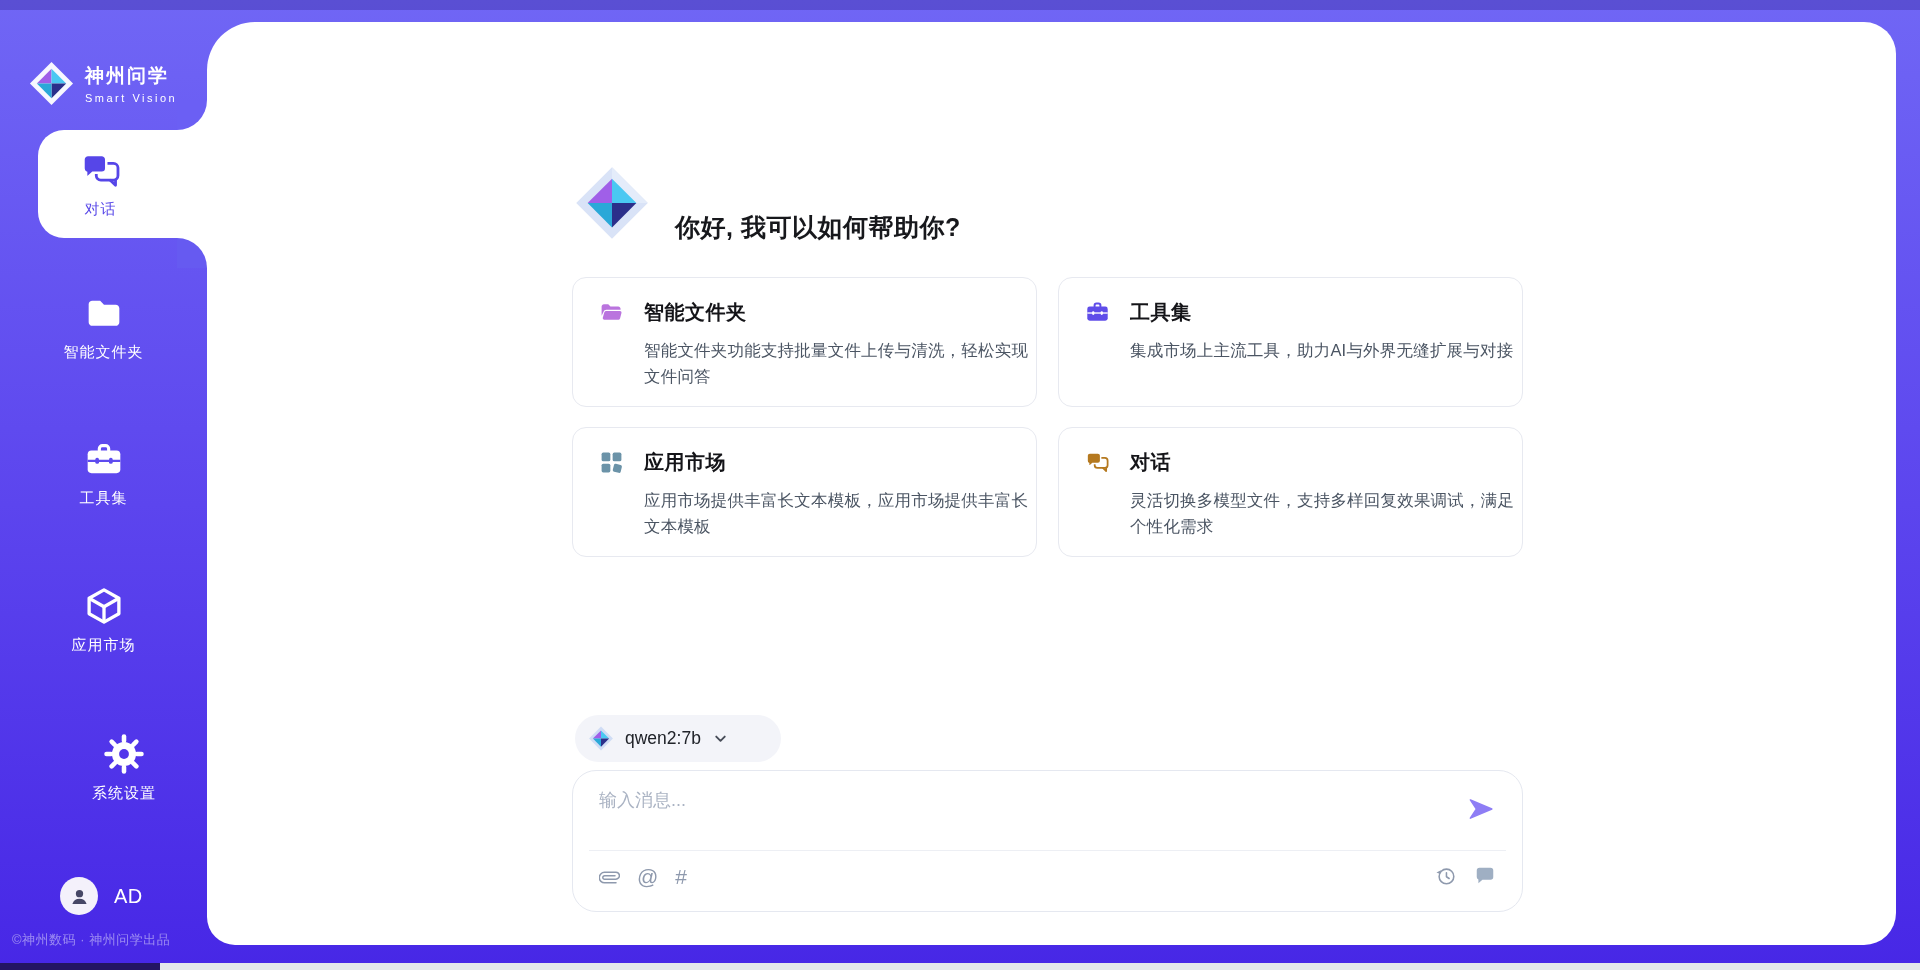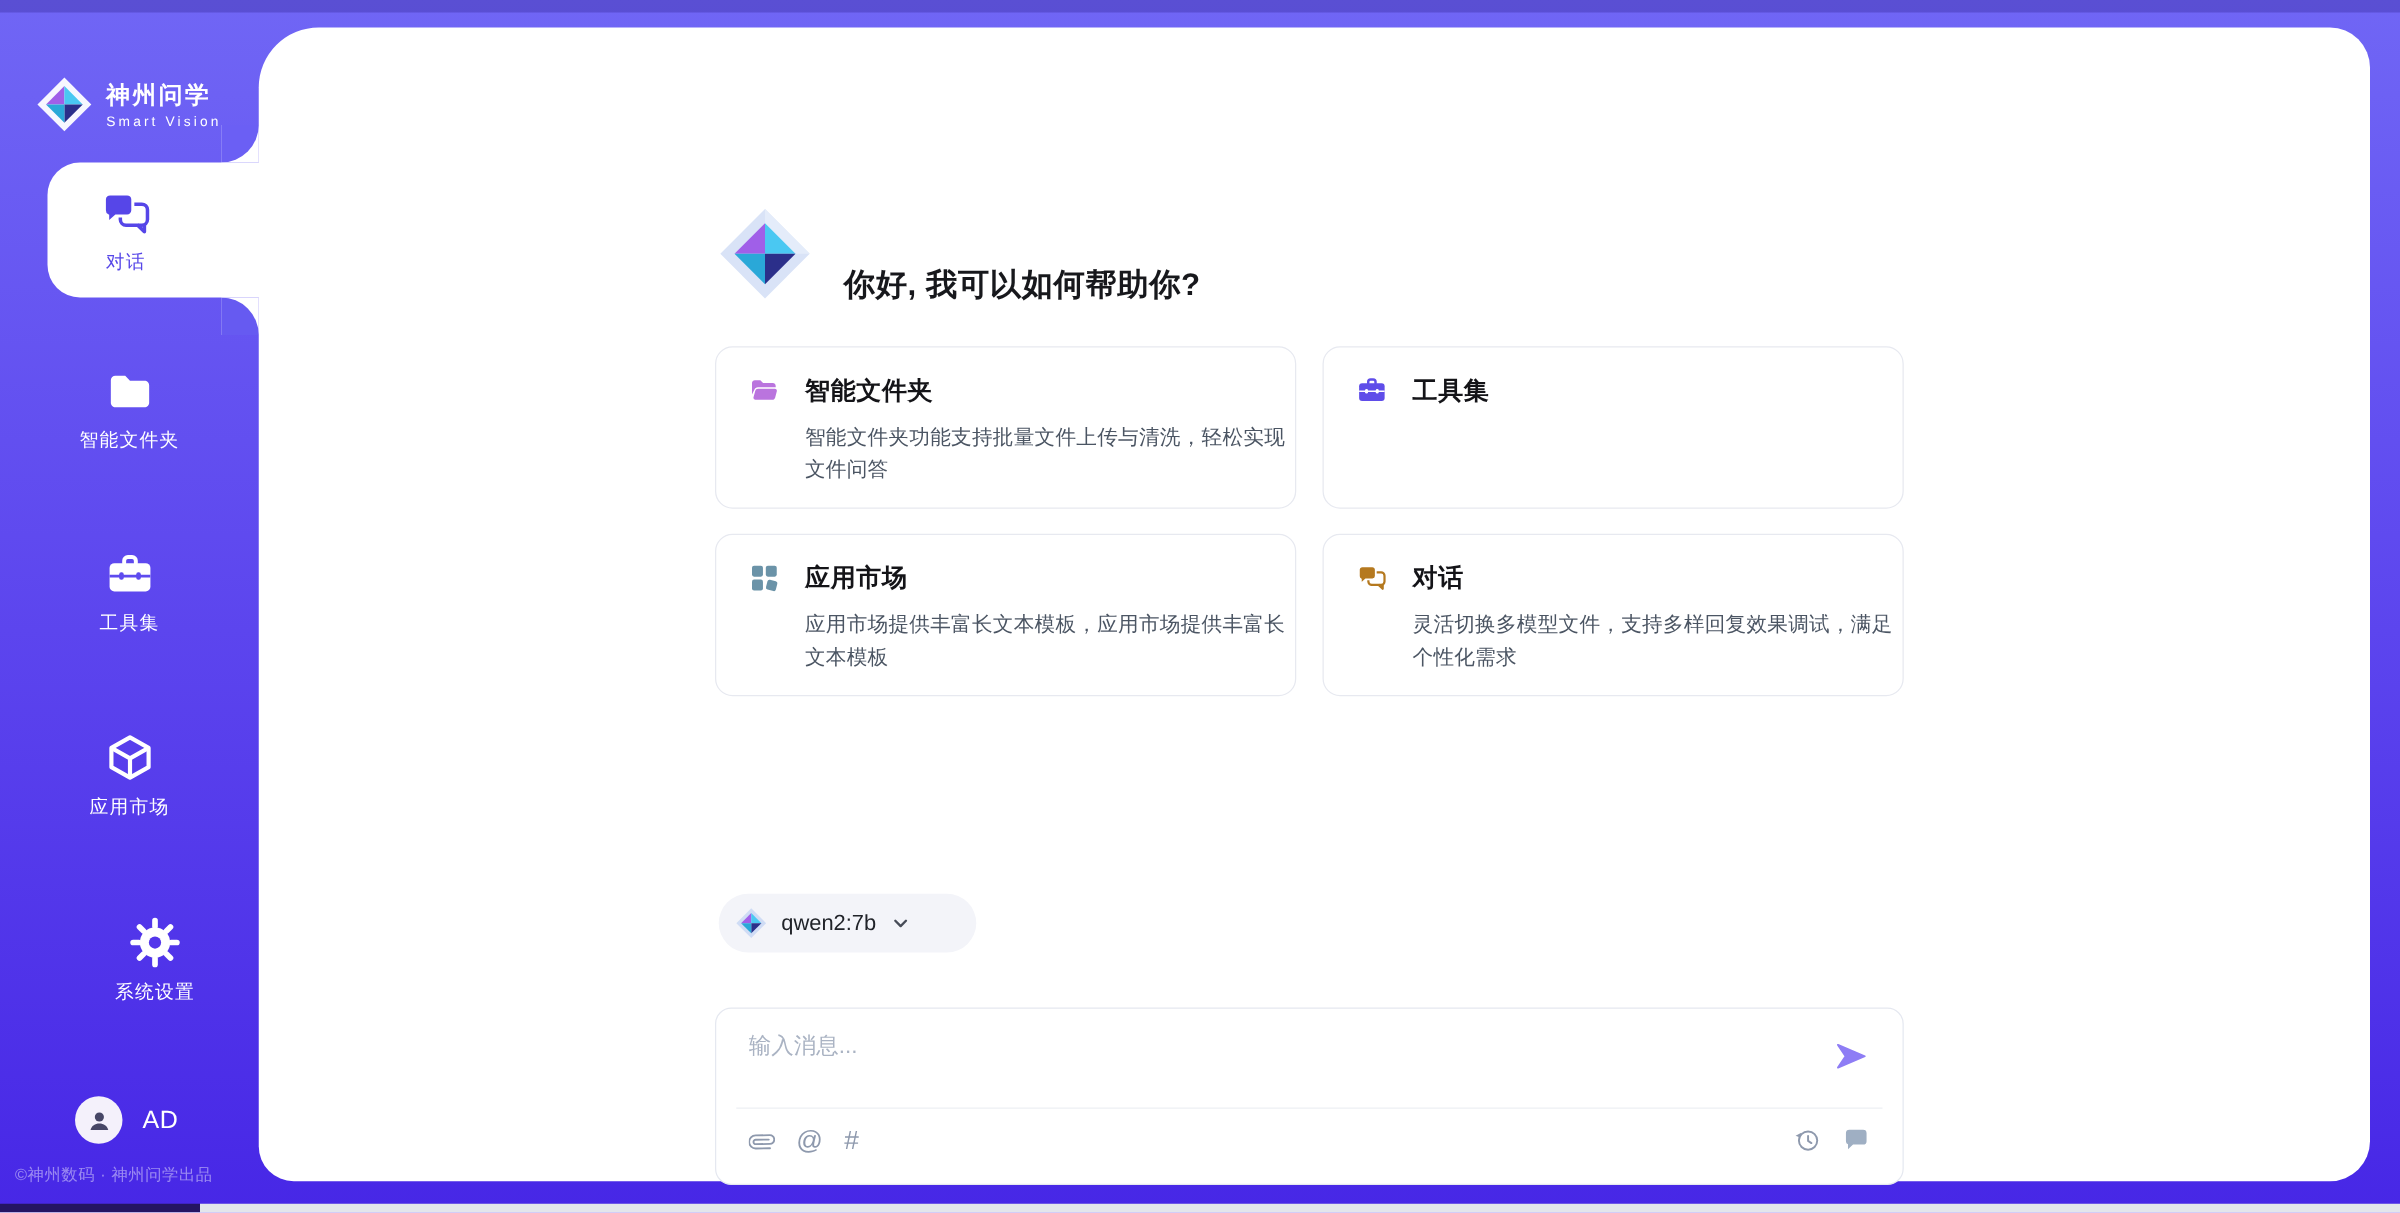--- a/index.html
+++ b/index.html
@@ -68,22 +68,22 @@
                line-height:26px; color:#4b5563; letter-spacing:0.2px; }
   .card-icon { width:25px; height:25px; flex:0 0 25px; }
 
   
   .model-pill { position:absolute; left:368px; top:693px; height:47px; width:206px;
                 background:#f3f4f9; border-radius:24px; display:flex; align-items:center;
                 gap:11px; padding:0 14px 0 13px; cursor:pointer;text-align:right; }
   .model-label { font-size:17.5px; color:#202329; font-weight:500; }
 
   
-  .composer { position:absolute; left:365px; top:784px; width:951px; height:142px;
-              background:#fff; border:1.5px solid #e5e8f0; border-radius:13px; }
+  .composer { position:absolute; left:365px; top:748px; width:951px; height:142px;
+              background:#fff; border:1.5px solid #e5e8f0; border-radius:24px; }
   .composer textarea { position:absolute; left:26px; top:17px; right:70px; height:56px;
               border:none; outline:none; resize:none; background:transparent;
               font-family:inherit; font-size:18px; color:#333; }
   .composer textarea::placeholder { color:#aab3c3; }
   .send-btn { position:absolute; right:26px; top:23px; width:30px; height:30px;
               display:flex; align-items:center; justify-content:center; cursor:pointer; }
   .comp-divider { position:absolute; left:16px; right:16px; top:79px; height:1px; background:#edeff4; }
   .tools-left { position:absolute; left:26px; top:94px; display:flex; align-items:center; gap:17px; }
   .tools-right { position:absolute; right:26px; top:94px; display:flex; align-items:center; gap:17px; }
   .glyph-tool { font-size:21px; color:#8e99ad; line-height:24px; cursor:pointer; }
@@ -129,20 +129,21 @@
         <div class="card-head">
           <svg class="card-icon" viewBox="0 0 24 24">
             <path d="M9.2 6.3V5.2c0-1 .8-1.8 1.8-1.8h2c1 0 1.8.8 1.8 1.8v1.1" stroke="#5f4de9" stroke-width="1.9" fill="none" stroke-linecap="round"></path>
             <rect x="2.2" y="6.3" width="19.6" height="13.6" rx="2.3" fill="#5f4de9"></rect>
             <path d="M2.2 12.5h19.6" stroke="#ffffff" stroke-width="1.3"></path>
             <rect x="6.8" y="10.7" width="2.2" height="3.6" rx="1" fill="#ffffff"></rect>
             <rect x="15" y="10.7" width="2.2" height="3.6" rx="1" fill="#ffffff"></rect>
           </svg>
           <div class="card-title">工具集</div>
         </div>
+        <div class="card-desc">集成市场上主流工具，助力AI与外界无缝扩展与对接</div>
       </div>
 
       <div class="card">
         <div class="card-head">
           <svg class="card-icon" viewBox="0 0 24 24">
             <g fill="#6b93a8">
               <rect x="2.5" y="2.5" width="8.4" height="8.4" rx="1.6"></rect>
               <rect x="13.1" y="2.5" width="8.4" height="8.4" rx="1.6"></rect>
               <rect x="2.5" y="13.1" width="8.4" height="8.4" rx="1.6"></rect>
               <rect x="13.7" y="13.7" width="7.8" height="7.8" rx="1.6" transform="rotate(14 17.6 17.6)"></rect>

